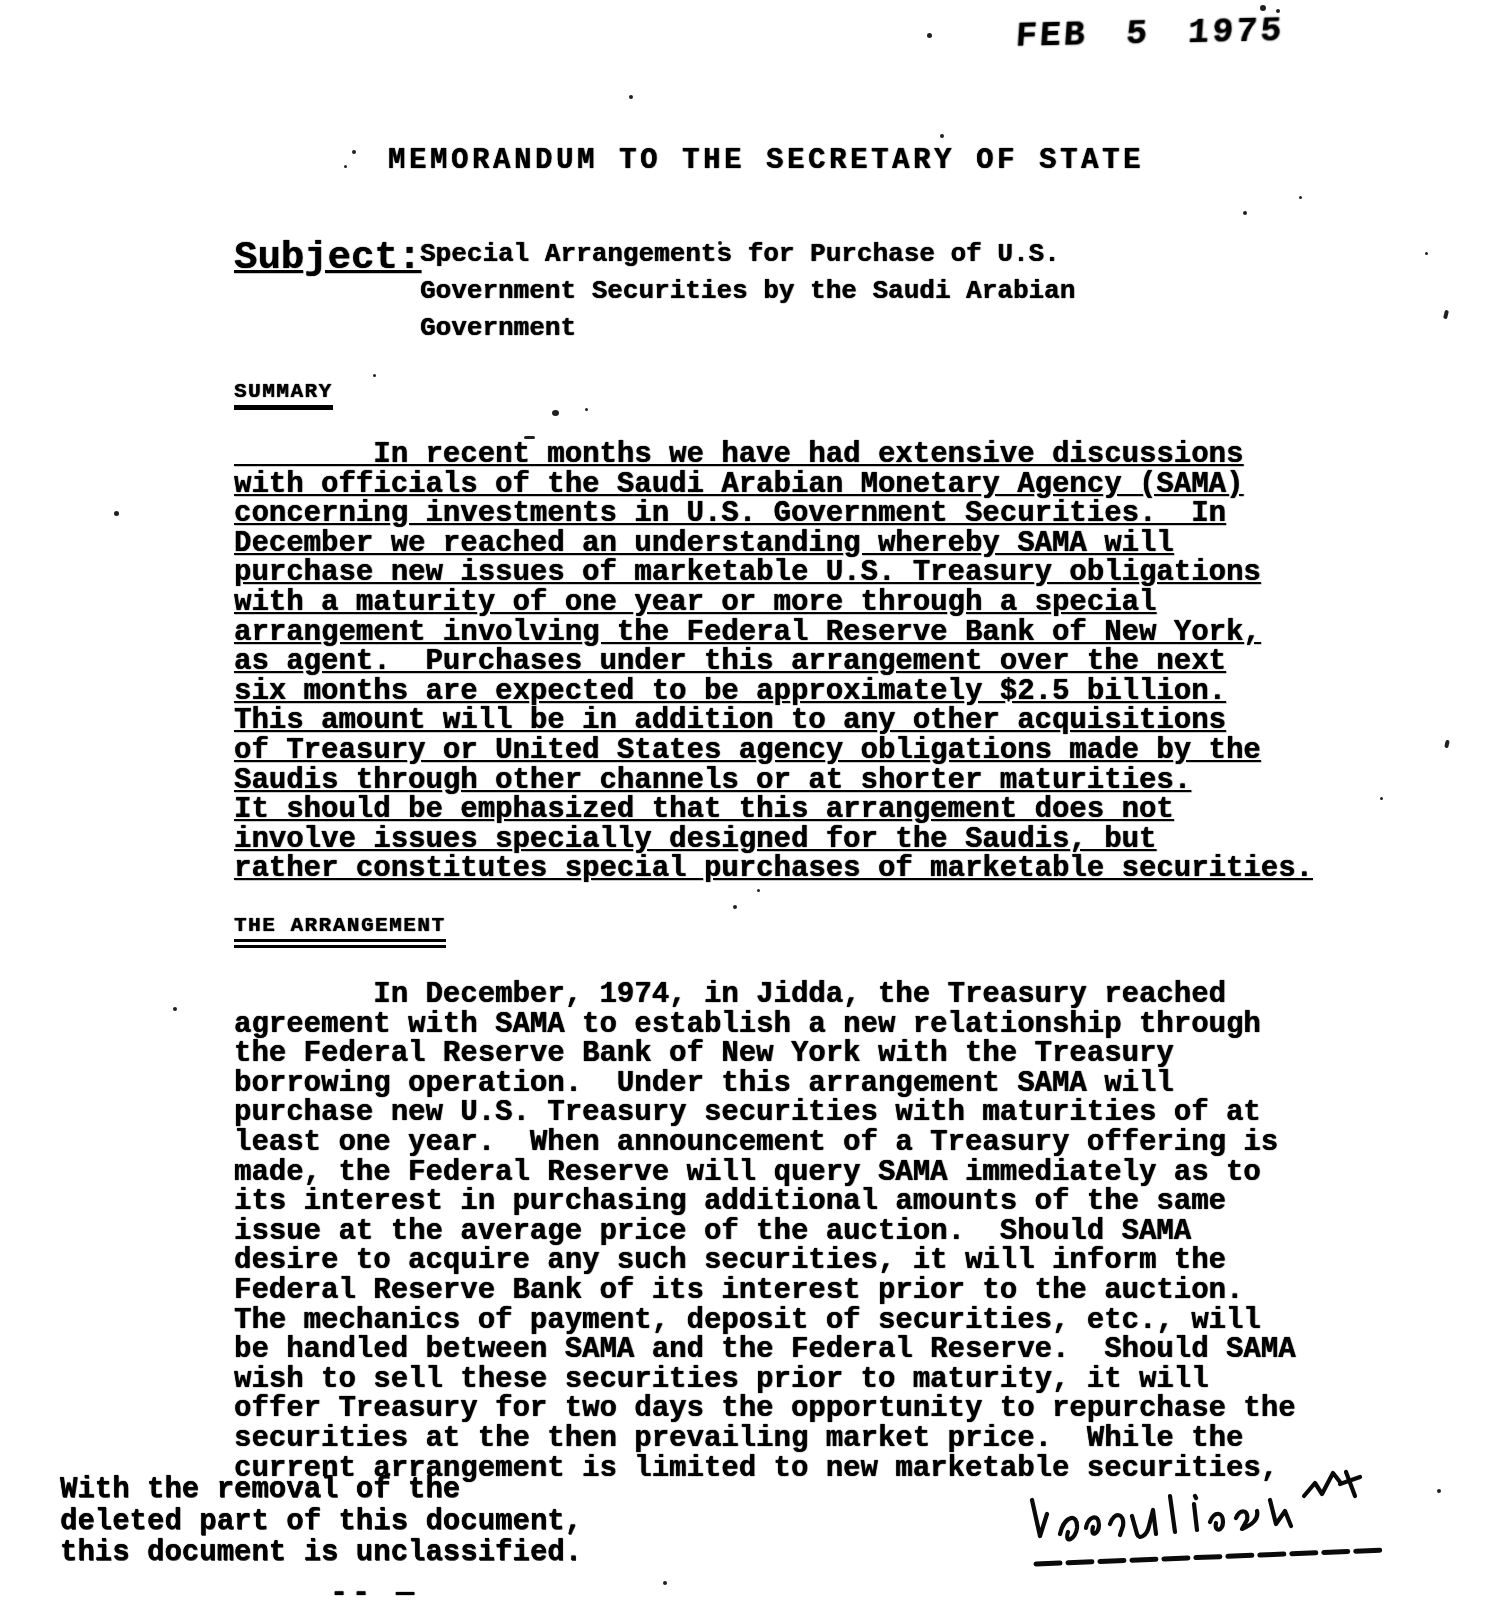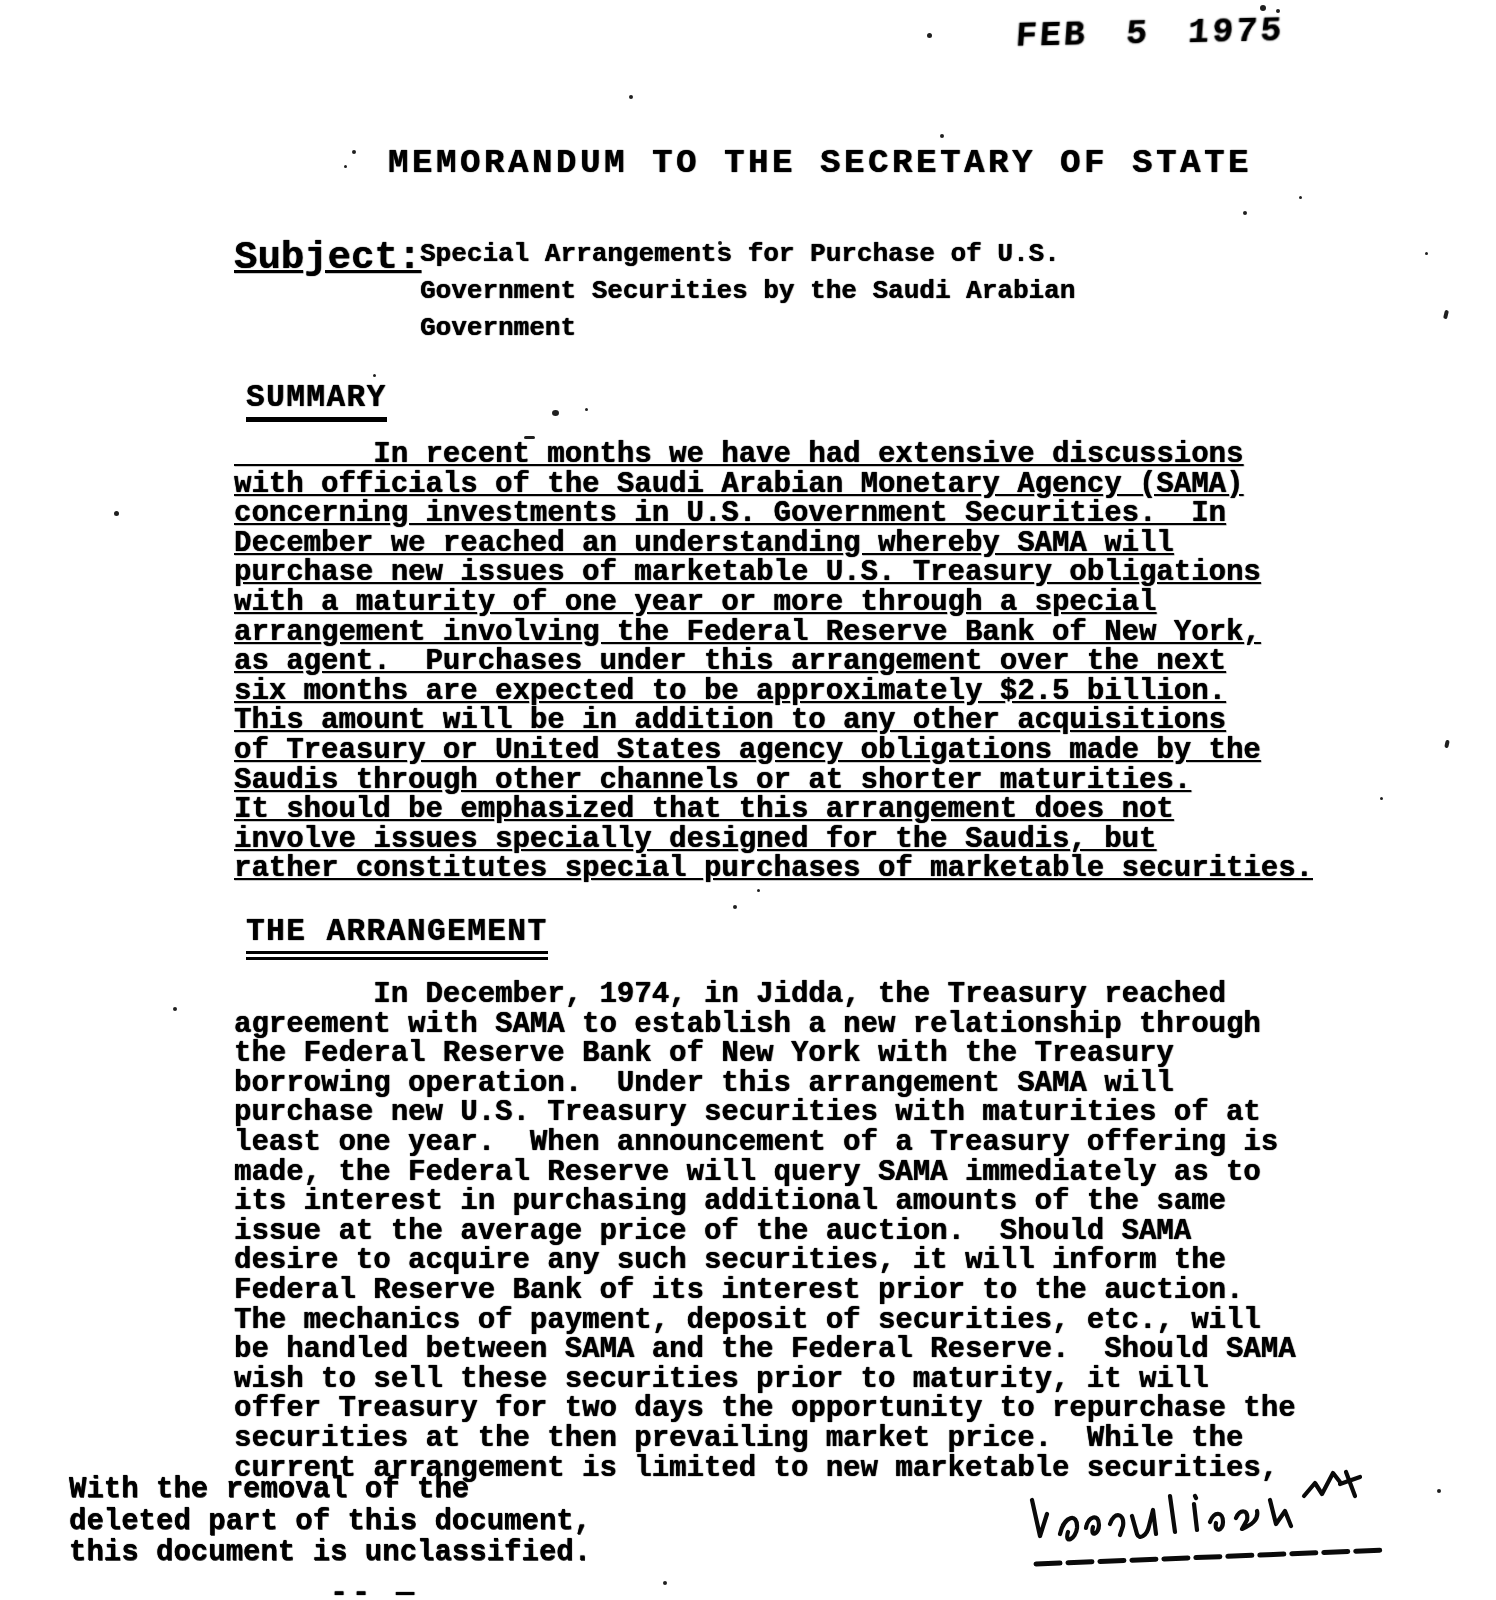--- a/index.html
+++ b/index.html
@@ -18,41 +18,40 @@
   }
   .stamp{
     position:absolute;left:1016px;top:14px;
     font-size:35px;font-weight:bold;letter-spacing:3px;word-spacing:14px;
     transform:skewX(-5deg) rotate(-1.2deg);
     filter:blur(.7px) contrast(1.3);
     text-shadow:0 0 1.6px #000;
   }
   .title{
     position:absolute;left:388px;top:144px;margin:0;
-    font-size:34px;letter-spacing:3.6px;white-space:nowrap;
+    font-size:29px;letter-spacing:3.6px;white-space:nowrap;
   }
   .subject-label{position:absolute;left:234px;top:236px;font-size:39px;white-space:pre-wrap;text-decoration:underline;}
   .subject-text{position:absolute;left:420px;top:236px;font-size:26px;line-height:37px;white-space:pre-wrap;}
   .heading{
-    position:absolute;left:246px;font-size:31px;letter-spacing:1.5px;
+    position:absolute;left:234px;font-size:21px;letter-spacing:1.5px;
     padding-bottom:2px;display:inline-block;white-space:nowrap;
   }
   .heading-summary{top:380px;border-bottom:5px solid #050505;}
   .heading-arrangement{top:914px;border-bottom:9px double #050505;}
   .para{
     position:absolute;left:234px;width:1180px;
     font-size:29px;line-height:29.6px;white-space:pre-wrap;
   }
   .para-summary{top:440px;text-decoration:underline;}
   .para-arrangement{top:980px;}
   .footer-note{
     position:absolute;left:60px;top:1474px;
     font-size:29px;line-height:31.5px;white-space:pre-wrap;
     text-shadow:0 0 1px #000, .5px .5px .6px rgba(0,0,0,.7);
-    margin-left:9px;
   }
   .footer-dashes{
     position:absolute;left:330px;top:1576px;
     font-size:30px;letter-spacing:4px;
   }
   .handwriting{position:absolute;left:1014px;top:1458px;filter:blur(.6px);}
   .sp{position:absolute;background:#000;border-radius:50%;opacity:.88;}
   .sp.dash{border-radius:2px;}
 </style>
 </head>

